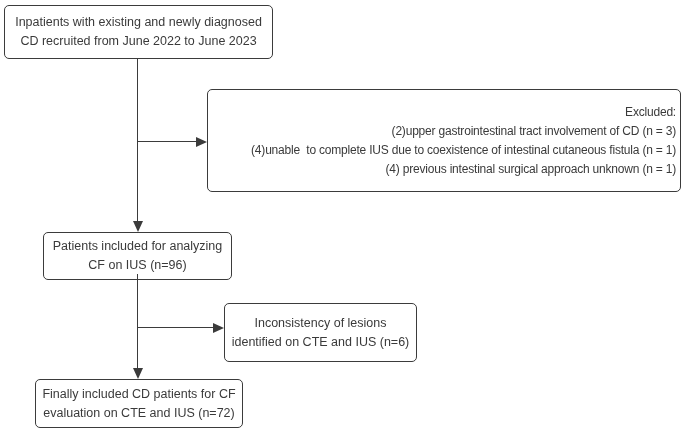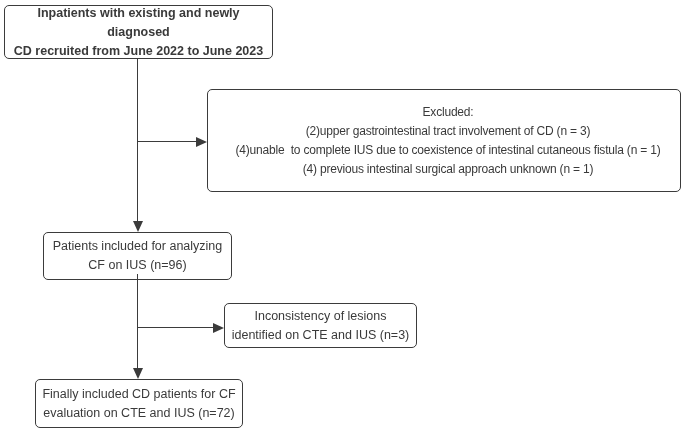--- a/index.html
+++ b/index.html
@@ -23,32 +23,32 @@
     background: #ffffff;
     color: #3a3a3a;
     font-size: 12.5px;
     line-height: 19px;
     display: flex;
     flex-direction: column;
     justify-content: center;
     align-items: center;
     text-align: center;
   }
-  #box-recruited      { left: 4px;   top: 5px;   width: 269px; height: 54px; font-weight: bold; }
+  #box-recruited      { left: 4px;   top: 5px;   width: 269px; height: 54px; }
   #box-excluded      {
     left: 207px; top: 89px; width: 474px; height: 103px;
-    align-items: center;
+    align-items: flex-end;
     text-align: left;
     padding: 2px 4px 2px 12px;
     font-size: 12px;
     letter-spacing: -0.2px;
   }
   #box-excluded .excluded-line { white-space: pre-wrap; }
   #box-included-ius  { left: 43px;  top: 232px; width: 189px; height: 48px; }
-  #box-inconsistency { left: 224px; top: 303px; width: 193px; height: 45px; }
+  #box-inconsistency { left: 224px; top: 303px; width: 193px; height: 59px; }
   #box-final         { left: 35px;  top: 379px; width: 208px; height: 49px; align-items: center; }
 
   .vline, .hline {
     position: absolute;
     background: #3b3b3b;
   }
   .vline { width: 1.4px; }
   .hline { height: 1.4px; }
 
   #line-recruited-down    { left: 137px; top: 59px;  height: 163px; }
@@ -92,21 +92,21 @@
     <div class="excluded-line">(4) previous intestinal surgical approach unknown (n = 1)</div>
   </div>
 
   <div class="box" id="box-included-ius">
     <div>Patients included for analyzing</div>
     <div>CF on IUS (n=96)</div>
   </div>
 
   <div class="box" id="box-inconsistency">
     <div>Inconsistency of lesions</div>
-    <div>identified on CTE and IUS (n=3)</div>
+    <div>identified on CTE and IUS (n=6)</div>
   </div>
 
   <div class="box" id="box-final">
     <div>Finally included CD patients for CF</div>
     <div>evaluation on CTE and IUS (n=72)</div>
   </div>
 
   <div class="vline" id="line-recruited-down"></div>
   <div class="arrow-down" id="arrow-into-ius"></div>
 

